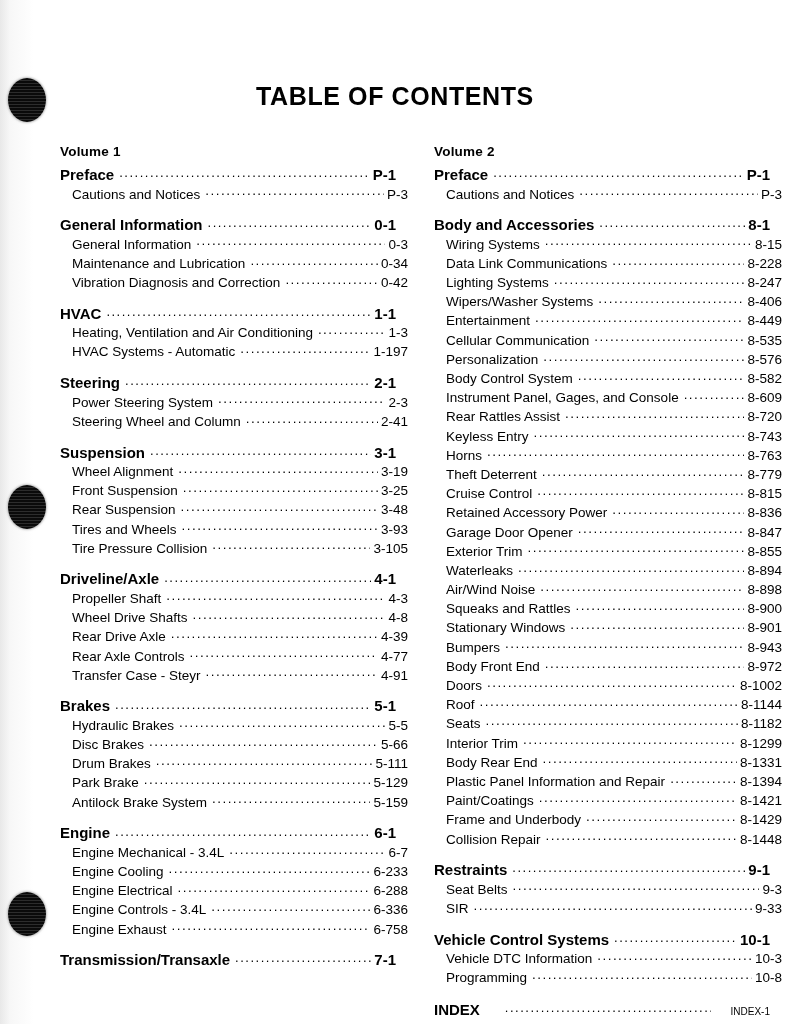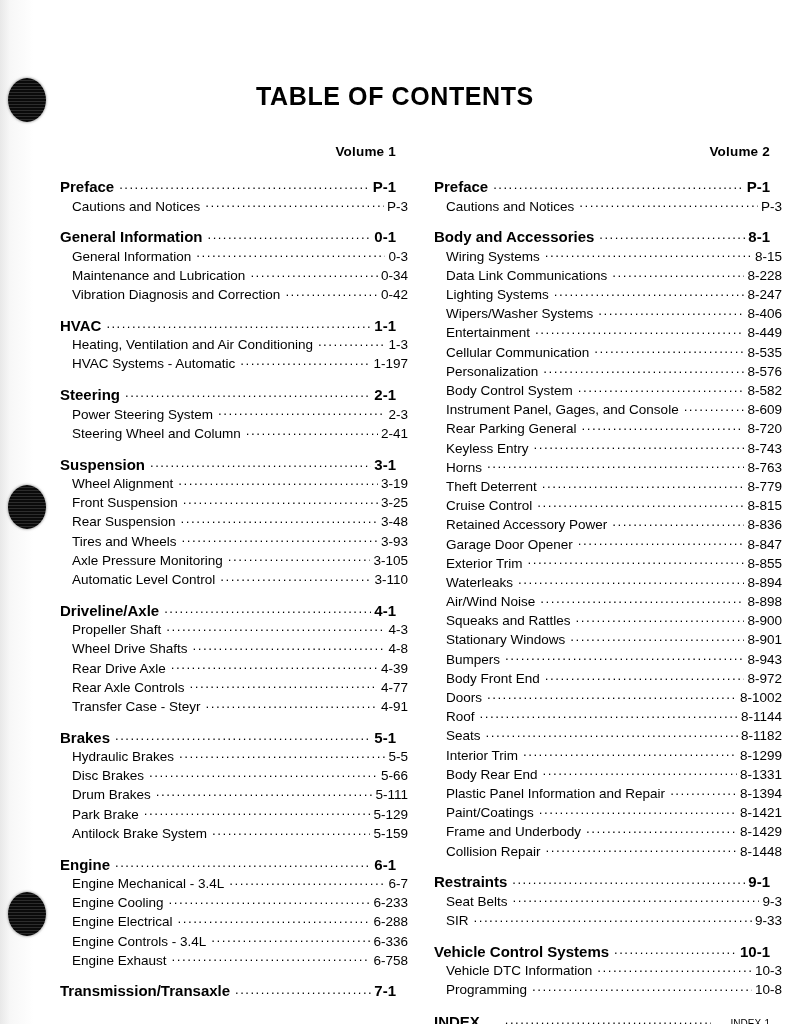--- a/index.html
+++ b/index.html
@@ -53,24 +53,24 @@
 
   
   .column {
     position: absolute;
     top: 144px;
   }
   #col-left  { left: 60px;  width: 336px; }
   #col-right { left: 434px; width: 336px; }
 
   .vol-head {
-    text-align: right;
+    text-align: left;
     font-size: 13.5px;
     font-weight: bold;
-    margin-bottom: 18px;
+    margin-bottom: 6px;
     letter-spacing: 0.2px;
   }
 
   .toc-list { }
 
   .entry {
     display: flex;
     align-items: baseline;
     width: 100%;
     line-height: 1.0;
@@ -243,28 +243,23 @@
           <span class="label">Rear Suspension</span>
           <span class="leader"></span>
           <span class="page">3-48</span>
         </div>
         <div class="entry sub">
           <span class="label">Tires and Wheels</span>
           <span class="leader"></span>
           <span class="page">3-93</span>
         </div>
         <div class="entry sub">
-          <span class="label">Axle Pressure Monitoring</span>
+          <span class="label">Tire Pressure Collision</span>
           <span class="leader"></span>
           <span class="page">3-105</span>
-        </div>
-        <div class="entry sub">
-          <span class="label">Automatic Level Control</span>
-          <span class="leader"></span>
-          <span class="page">3-110</span>
         </div>
         <div class="entry major">
           <span class="label">Driveline/Axle</span>
           <span class="leader"></span>
           <span class="page">4-1</span>
         </div>
         <div class="entry sub">
           <span class="label">Propeller Shaft</span>
           <span class="leader"></span>
           <span class="page">4-3</span>
@@ -414,21 +409,21 @@
           <span class="label">Body Control System</span>
           <span class="leader"></span>
           <span class="page">8-582</span>
         </div>
         <div class="entry sub">
           <span class="label">Instrument Panel, Gages, and Console</span>
           <span class="leader"></span>
           <span class="page">8-609</span>
         </div>
         <div class="entry sub">
-          <span class="label">Rear Parking General</span>
+          <span class="label">Rear Rattles Assist</span>
           <span class="leader"></span>
           <span class="page">8-720</span>
         </div>
         <div class="entry sub">
           <span class="label">Keyless Entry</span>
           <span class="leader"></span>
           <span class="page">8-743</span>
         </div>
         <div class="entry sub">
           <span class="label">Horns</span>

